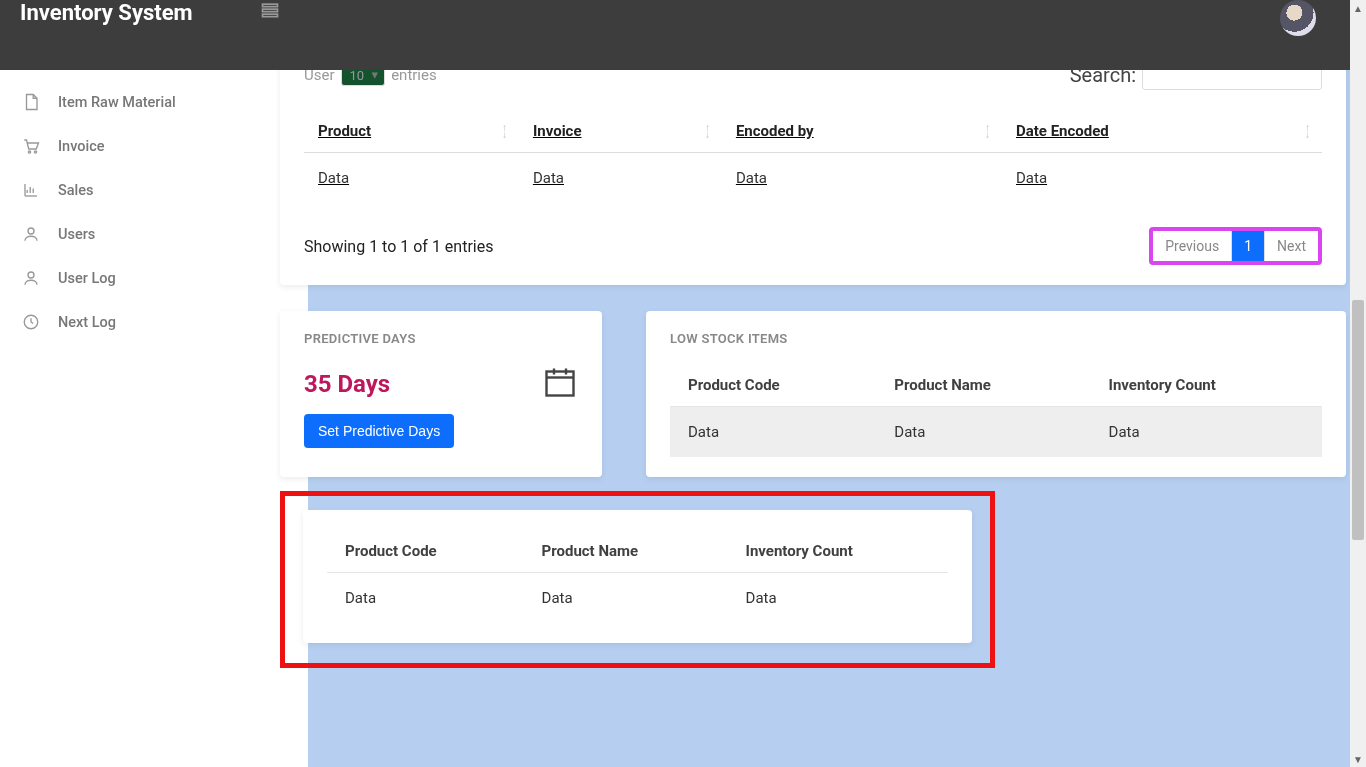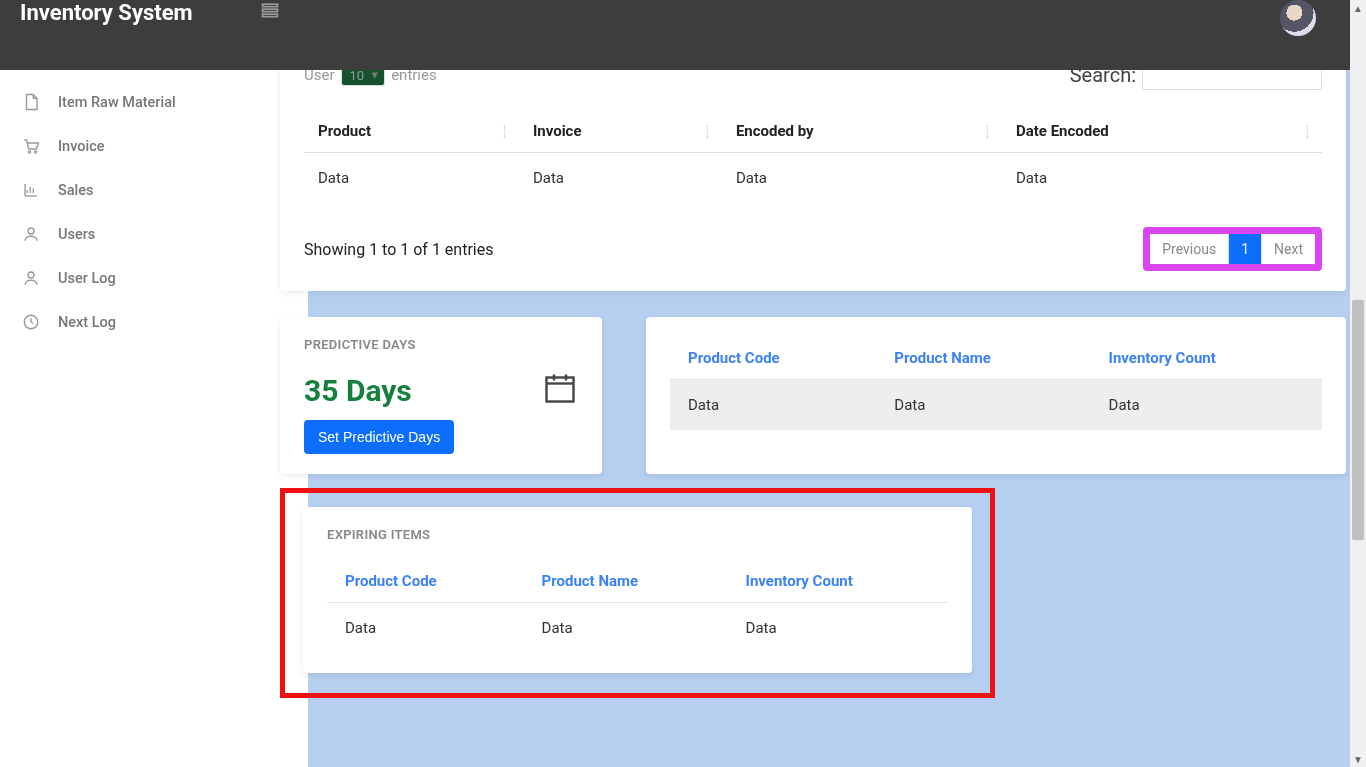--- a/index.html
+++ b/index.html
@@ -157,20 +157,21 @@
   border: 1px solid #ddd;
   border-radius: 3px;
   height: 30px;
   width: 180px;
   padding: 0 6px;
 }
 
 table.dt {
   width: 100%;
   border-collapse: collapse;
+  text-decoration: underline;
 }
 table.dt thead th {
   text-align: left;
   font-size: 15px;
   font-weight: 700;
   color: #222;
   padding: 12px 14px;
   border-bottom: 1px solid #ddd;
   position: relative;
 }
@@ -194,21 +195,21 @@
   align-items: center;
   margin-top: 24px;
 }
 .dt-info {
   font-size: 16px;
   color: #222;
 }
 .pagination {
   margin-left: auto;
   display: flex;
-  border: 7px solid #d946ef;
+  border: 4px solid #d946ef;
   border-radius: 4px;
   overflow: hidden;
 }
 .pagination .pg {
   padding: 7px 12px;
   font-size: 14px;
   color: #888;
   cursor: pointer;
   border-left: 1px solid #ddd;
   background: #fff;
@@ -235,23 +236,23 @@
   color: #888;
   letter-spacing: 0.3px;
   margin-bottom: 18px;
 }
 .pred-row {
   display: flex;
   align-items: center;
   justify-content: space-between;
 }
 .pred-value {
-  font-size: 30px;
+  font-size: 24px;
   font-weight: 700;
-  color: #15803d;
+  color: #be185d;
 }
 .calendar-icon svg {
   width: 36px;
   height: 36px;
   color: #444;
 }
 .btn-primary {
   margin-top: 10px;
   background: #0d6efd;
   color: #fff;
@@ -267,21 +268,21 @@
   flex: 1;
 }
 table.simple {
   width: 100%;
   border-collapse: collapse;
 }
 table.simple thead th {
   text-align: left;
   font-size: 15px;
   font-weight: 700;
-  color: #3b82f6;
+  color: #404040;
   padding: 12px 18px;
   border-bottom: 1px solid #e5e5e5;
 }
 table.simple tbody td {
   font-size: 15px;
   color: #333;
   padding: 16px 18px;
 }
 table.simple.striped tbody tr {
   background: #eeeeef;
@@ -426,20 +427,21 @@
               <path d="M3 9h18"></path>
               <path d="M8 3v4"></path>
               <path d="M16 3v4"></path>
             </svg>
         </span>
       </div>
       <button class="btn-primary">Set Predictive Days</button>
     </div>
 
     <div class="card lowstock">
+      <h4>LOW STOCK ITEMS</h4>
       <table class="simple striped">
         <thead>
           <tr>
             <th>Product Code</th>
             <th>Product Name</th>
             <th>Inventory Count</th>
           </tr>
         </thead>
         <tbody>
           <tr>
@@ -447,21 +449,20 @@
             <td>Data</td>
             <td>Data</td>
           </tr>
         </tbody>
       </table>
     </div>
   </div>
 
   <div class="expiring-wrap">
     <div class="card expiring">
-      <h4>EXPIRING ITEMS</h4>
       <table class="simple">
         <thead>
           <tr>
             <th>Product Code</th>
             <th>Product Name</th>
             <th>Inventory Count</th>
           </tr>
         </thead>
         <tbody>
           <tr>

